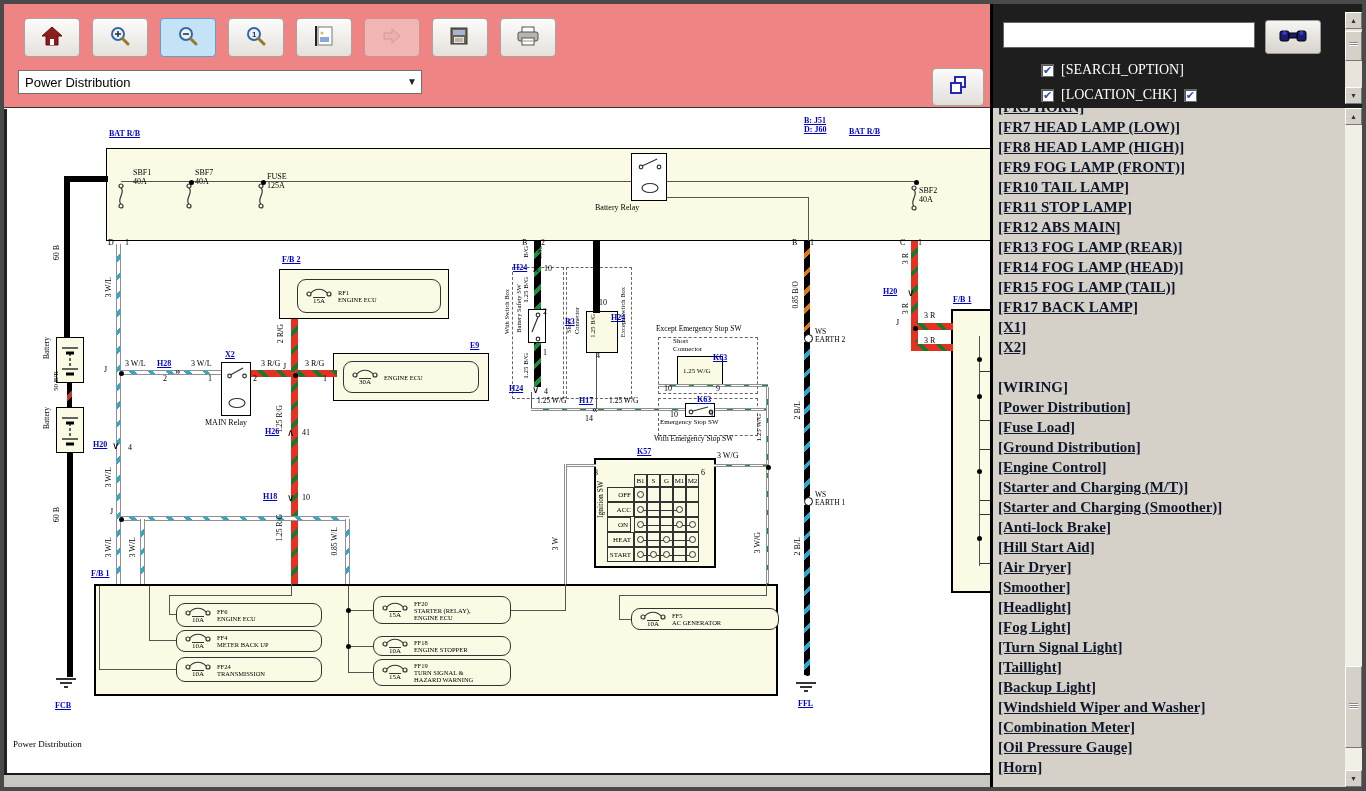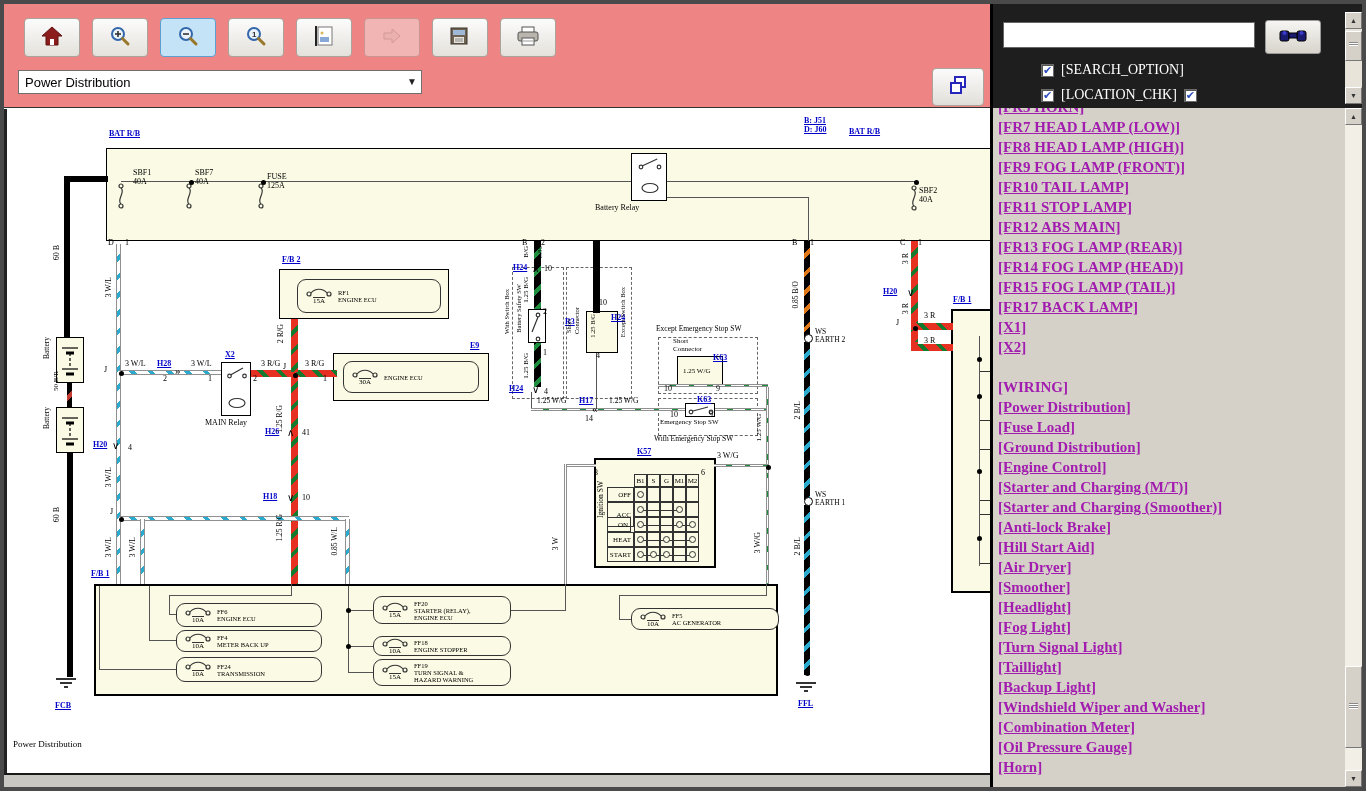--- a/index.html
+++ b/index.html
@@ -41,21 +41,21 @@
   .igline{position:absolute;height:1px;background:#333;}
   .dgtitle{position:absolute;font-size:9px;color:#000;}
   
   .sidebar{position:absolute;left:986px;top:0;width:372px;height:783px;background:#D5D1C9;border-left:3px solid #000;}
   .searchpanel{position:absolute;left:0;top:0;width:372px;height:104px;background:#1E1E1E;}
   .searchinput{position:absolute;left:10px;top:18px;width:252px;height:26px;background:#fff;border:1px solid #666;font-family:"Liberation Sans",sans-serif;font-size:13px;padding:0 4px;}
   .searchbtn{position:absolute;left:272px;top:16px;width:56px;height:34px;border:1px solid #999;border-radius:3px;background:linear-gradient(#F6F5F2,#D8D4CC);display:flex;align-items:center;justify-content:center;cursor:pointer;}
   .optrow{position:absolute;display:flex;align-items:center;gap:7px;color:#fff;font-size:14px;}
   .cbox{width:13px;height:13px;background:#fff;border:1px solid #6B6B6B;box-shadow:inset 1px 1px 0 #555;display:flex;align-items:center;justify-content:center;font-size:11px;line-height:11px;color:#2F4FC0;cursor:pointer;}
   .slist{position:absolute;left:0;top:104px;width:352px;height:679px;overflow:hidden;padding-left:5px;}
-  .slink{font-size:15px;font-weight:bold;line-height:20px;color:#a21caf;text-decoration:underline;white-space:nowrap;cursor:pointer;}
+  .slink{font-size:15px;font-weight:bold;line-height:20px;color:#0f172a;text-decoration:underline;white-space:nowrap;cursor:pointer;}
   .shdr{text-decoration:none;cursor:default;}
   .sspace{height:20px;}
   .sbar{position:absolute;background:#F2EFE6;}
   .sbtn{position:absolute;width:17px;height:17px;background:#D5D1C9;border:1px solid #fff;border-right-color:#777;border-bottom-color:#777;display:flex;align-items:center;justify-content:center;font-size:7px;color:#333;cursor:pointer;}
   .sthumb{position:absolute;width:17px;background:#D5D1C9;border:1px solid #fff;border-right-color:#777;border-bottom-color:#777;cursor:pointer;}
   .grip{margin:0 3px;border-top:1px solid #888;border-bottom:1px solid #fff;height:2px;}
 </style>
 </head>
 <body>
 
@@ -405,21 +405,21 @@
           <div class="igcell" style="left: 651px; top: 365px; width: 13px; height: 13px;">G</div>
           <div class="igcell" style="left: 664px; top: 365px; width: 13px; height: 13px;">M1</div>
           <div class="igcell" style="left: 677px; top: 365px; width: 13px; height: 13px;">M2</div>
           <div class="iglab" style="left: 598px; top: 378px; width: 27px; height: 15px;">OFF</div>
           <div class="igcell" style="left: 625px; top: 378px; width: 13px; height: 15px;"></div>
           <div class="igcell" style="left: 638px; top: 378px; width: 13px; height: 15px;"></div>
           <div class="igcell" style="left: 651px; top: 378px; width: 13px; height: 15px;"></div>
           <div class="igcell" style="left: 664px; top: 378px; width: 13px; height: 15px;"></div>
           <div class="igcell" style="left: 677px; top: 378px; width: 13px; height: 15px;"></div>
           <div class="igring" style="left: 627.5px; top: 381.5px;"></div>
-          <div class="iglab" style="left: 598px; top: 393px; width: 27px; height: 25px;">ACC</div>
+          <div class="iglab" style="left: 598px; top: 393px; width: 27px; height: 15px;">ACC</div>
           <div class="igcell" style="left: 625px; top: 393px; width: 13px; height: 15px;"></div>
           <div class="igcell" style="left: 638px; top: 393px; width: 13px; height: 15px;"></div>
           <div class="igcell" style="left: 651px; top: 393px; width: 13px; height: 15px;"></div>
           <div class="igcell" style="left: 664px; top: 393px; width: 13px; height: 15px;"></div>
           <div class="igcell" style="left: 677px; top: 393px; width: 13px; height: 15px;"></div>
           <div class="igline" style="left: 631.5px; top: 400.5px; width: 39px; height: 1px;"></div>
           <div class="igring" style="left: 627.5px; top: 396.5px;"></div>
           <div class="igring" style="left: 666.5px; top: 396.5px;"></div>
           <div class="iglab" style="left: 598px; top: 408px; width: 24px; height: 15px;">ON</div>
           <div class="igcell" style="left: 625px; top: 408px; width: 13px; height: 15px;"></div>

